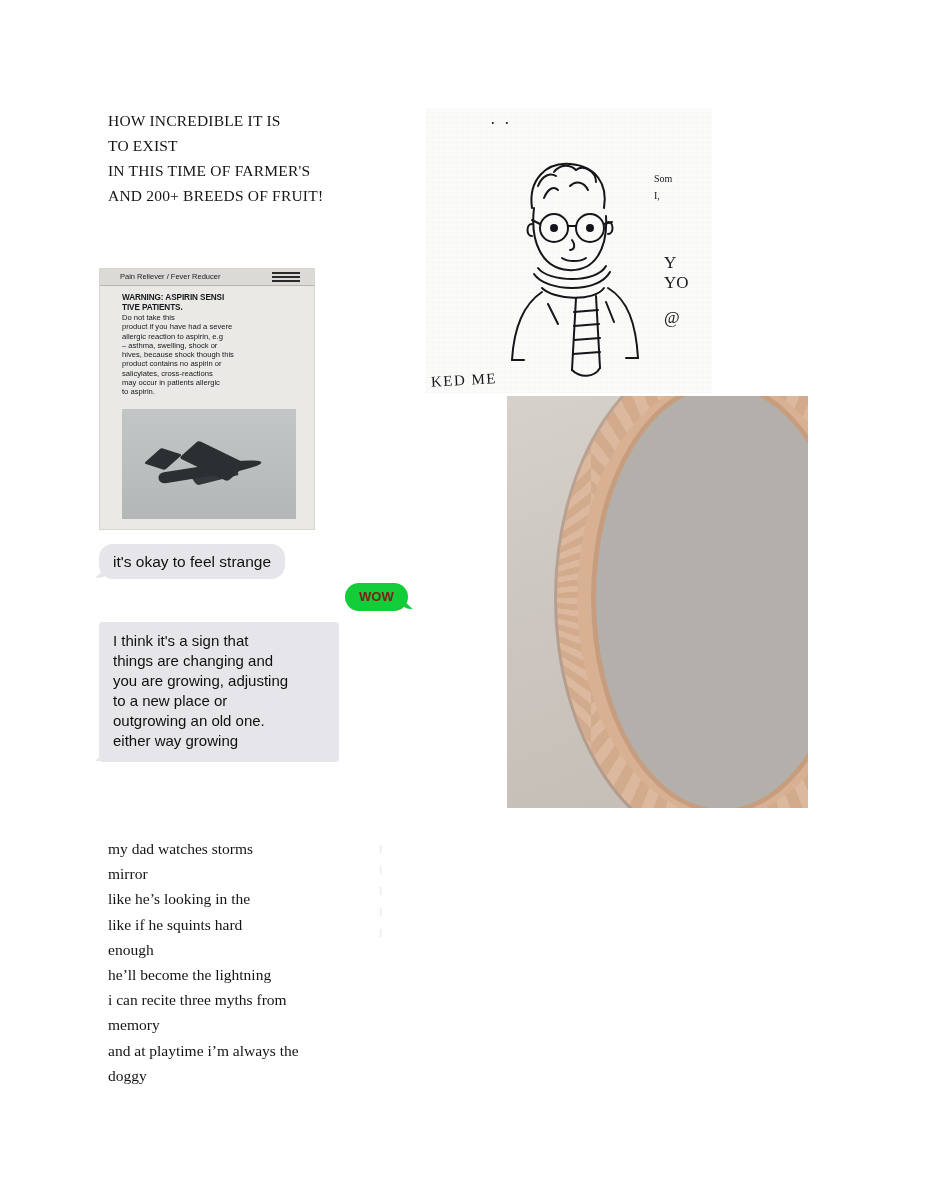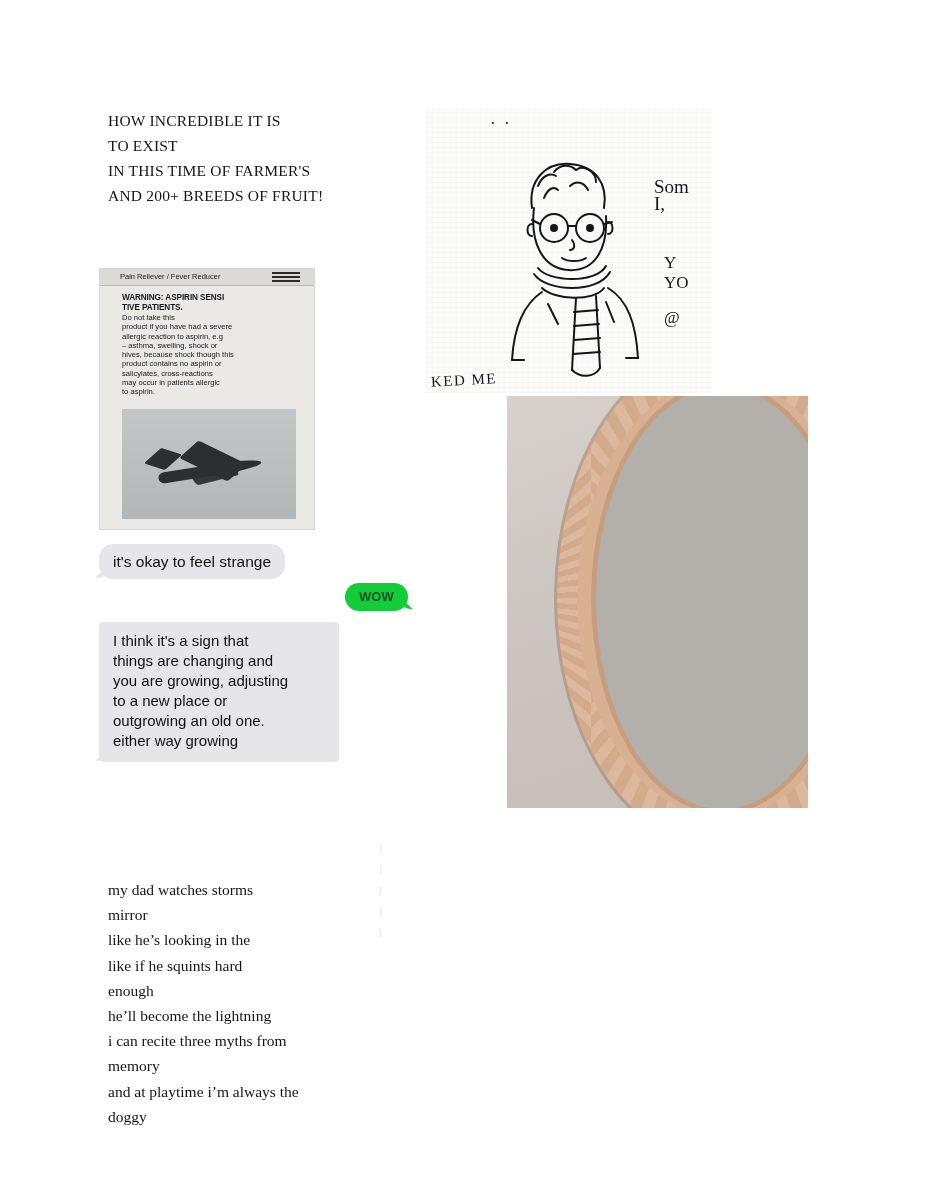--- a/index.html
+++ b/index.html
@@ -167,21 +167,21 @@
     font-size: 15px;
     line-height: 20px;
     padding: 9px 14px 11px 14px;
   }
   #bubble2 div { white-space: nowrap; }
   .bubble-green {
     position: absolute;
     left: 345px;
     top: 583px;
     background: #12cd37;
-    color: #14532d;
+    color: #7f1d1d;
     border-radius: 14px;
     font-size: 13px;
     font-weight: bold;
     padding: 6px 14px 7px 14px;
     font-family: "Liberation Sans", sans-serif;
   }
   .bubble-green::after {
     content: "";
     position: absolute;
     right: -5px;
@@ -217,21 +217,21 @@
       repeating-linear-gradient(0deg, rgba(0,0,0,0.022) 0px, rgba(0,0,0,0.022) 1px, transparent 1px, transparent 5px),
       repeating-linear-gradient(90deg, rgba(0,0,0,0.018) 0px, rgba(0,0,0,0.018) 1px, transparent 1px, transparent 6px);
     opacity: .7;
   }
   .nb-scrap {
     position: absolute;
     font-family: "Liberation Serif", serif;
     color: #15171a;
   }
   .nb-top-mark { left: 64px; top: 6px; font-size: 17px; letter-spacing: 2px; }
-  .nb-right1 { left: 228px; top: 70px; font-size: 19px; line-height: 17px; }
+  .nb-right1 { left: 228px; top: 62px; font-size: 10px; line-height: 17px; }
   .nb-right2 { left: 238px; top: 145px; font-size: 17px; line-height: 20px; }
   .nb-right3 { left: 238px; top: 200px; font-size: 17px; }
   .nb-bottom { left: 5px; top: 264px; font-size: 15px; letter-spacing: 1.5px; transform: rotate(-3deg); }
 
   
   .photo {
     position: absolute;
     left: 507px;
     top: 396px;
     width: 301px;
@@ -352,21 +352,21 @@
     left: 114px; top: 196px;
     width: 56px; height: 52px;
     background: #e0bda6;
     border-radius: 18px;
   }
 
   
   .poem-bottom {
     position: absolute;
     left: 108px;
-    top: 877px;
+    top: 836px;
     width: 300px;
     font-family: "Liberation Serif", serif;
     font-size: 15.5px;
     line-height: 25.2px;
     color: #141414;
   }
   .poem-bottom div { white-space: pre; }
 
   
   .scan-strip {

